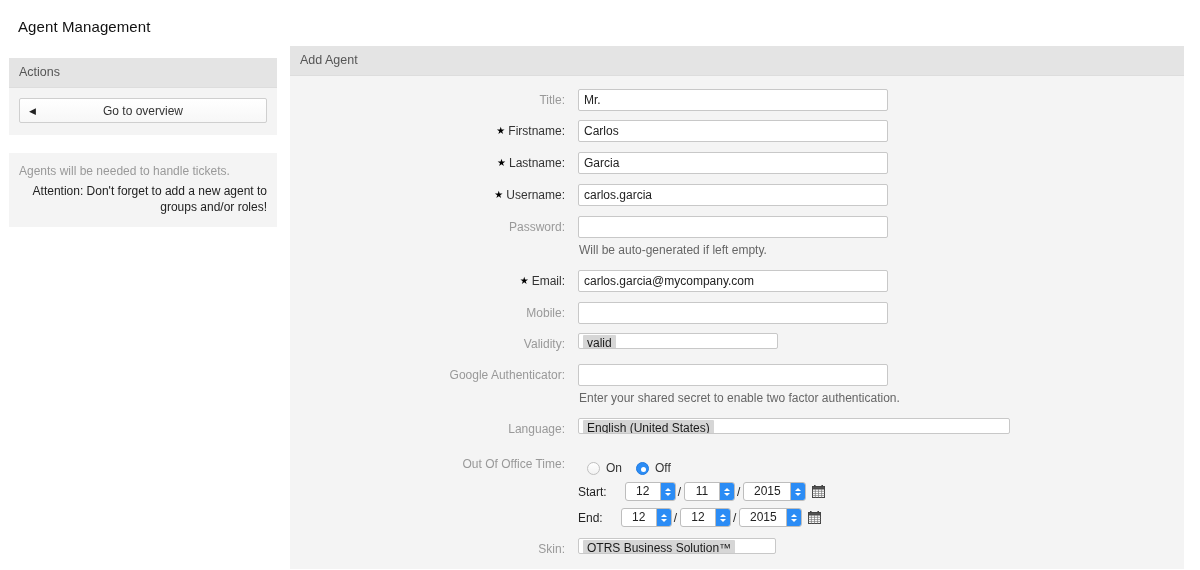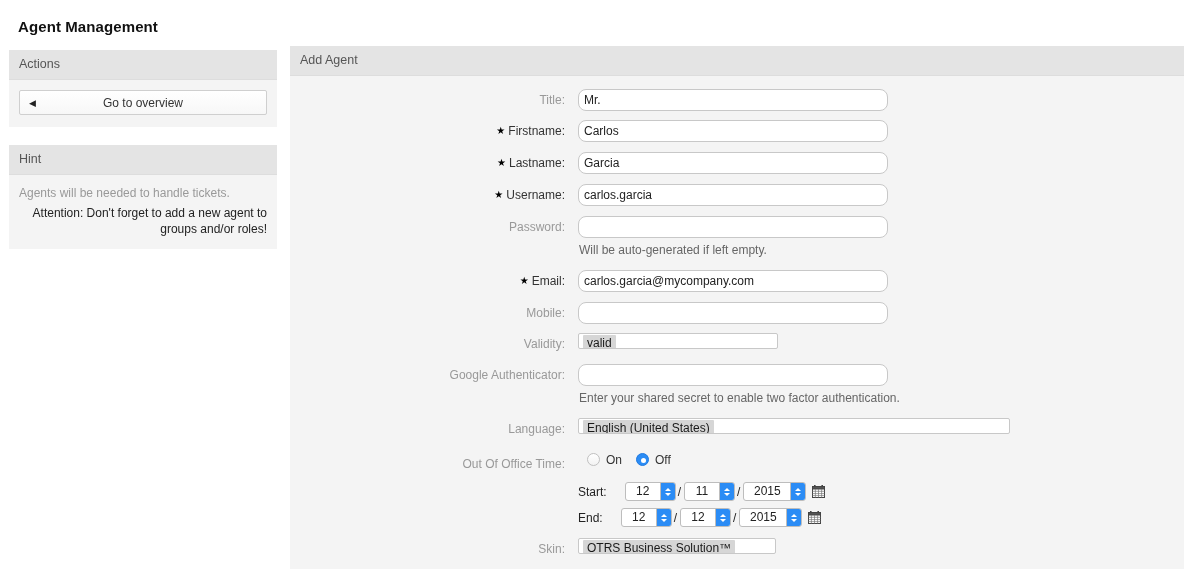--- a/index.html
+++ b/index.html
@@ -9,38 +9,38 @@
     background: #ffffff;
     font-family: "Liberation Sans", sans-serif;
     font-size: 12px;
     color: #333333;
     overflow: hidden;
   }
 
   
   #page-title {
     font-size: 15px;
-    font-weight: bold;
+    font-weight: normal;
     color: #111111;
     padding: 18px 0 0 18px;
     letter-spacing: .1px;
   }
 
   
   #layout {
     position: relative;
     width: 1200px;
     height: 520px;
     margin-top: 11px;
   }
 
   
   #sidebar {
     position: absolute;
-    left: 9px; top: 4px;
+    left: 9px; top: 12px;
     width: 268px;
   }
   .widget { margin-bottom: 18px; background: #f4f4f4; }
   .widget-head {
     background: #e4e4e4;
     color: #555555;
     font-size: 12.5px;
     padding: 7px 10px 8px 10px;
     border-bottom: 1px solid #dddddd;
   }
@@ -127,21 +127,21 @@
   input.text {
     display: block;
     width: 310px;
     height: 22px;
     padding: 2px 5px;
     font-family: "Liberation Sans", sans-serif;
     font-size: 12px;
     color: #222222;
     background: #ffffff;
     border: 1px solid #c8c8c8;
-    border-radius: 8px;
+    border-radius: 2px;
     outline: none;
   }
 
   .listbox {
     width: 200px;
     height: 16px;
     background: #ffffff;
     border: 1px solid #c8c8c8;
     border-radius: 2px;
     padding: 2px 4px;
@@ -162,21 +162,21 @@
     font-size: 12px;
     color: #666666;
     margin: 5px 0 0 1px;
     line-height: 15px;
   }
   .note.soft { color: #888888; }
 
   
   .radio-group {
     display: flex;
-    align-items: flex-start;
+    align-items: flex-end;
     height: 22px;
     padding-left: 9px;
   }
   .radio {
     width: 13px; height: 13px;
     border-radius: 50%;
     border: 1px solid #c0c0c0;
     background: linear-gradient(#ffffff, #f2f2f2);
     display: inline-block;
     position: relative;
@@ -272,21 +272,20 @@
       <div class="widget-head">Actions</div>
       <div class="widget-body">
         <a class="action-button">
           <span class="caret">◀</span>
           <span>Go to overview</span>
         </a>
       </div>
     </div>
 
     <div class="widget">
-      <div class="widget-head">Hint</div>
       <div class="widget-body">
         <p class="hint-line-muted">Agents will be needed to handle tickets.</p>
         <p class="hint-line-strong">Attention: Don't forget to add a new agent to groups and/or roles!</p>
       </div>
     </div>
 
   </div>
 
   <div id="main">
     <div id="main-head">Add Agent</div>

